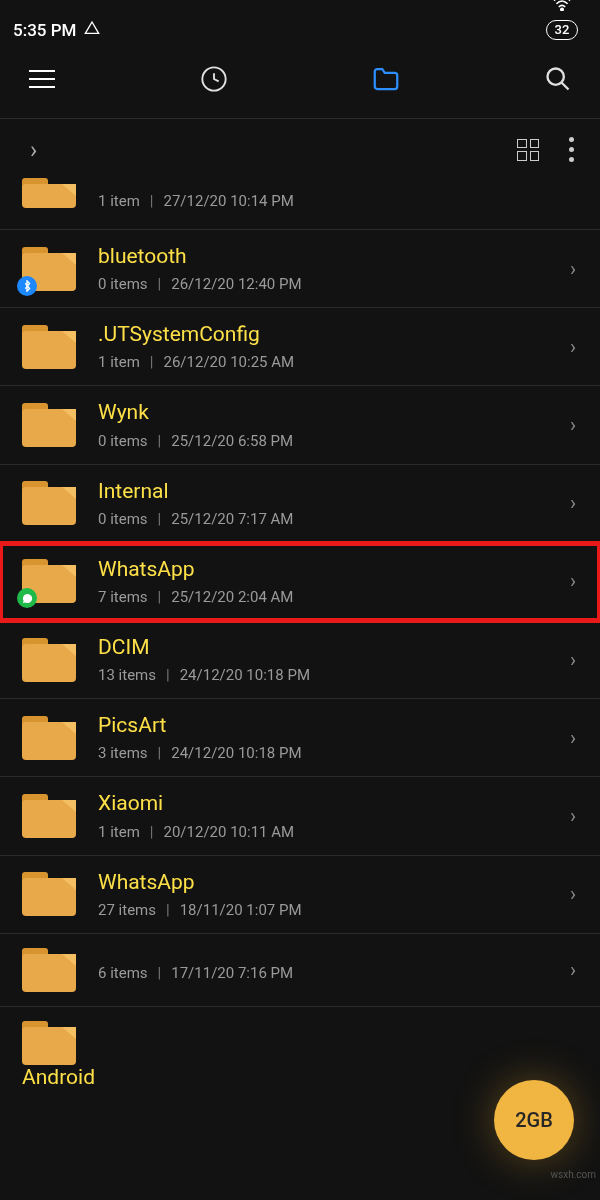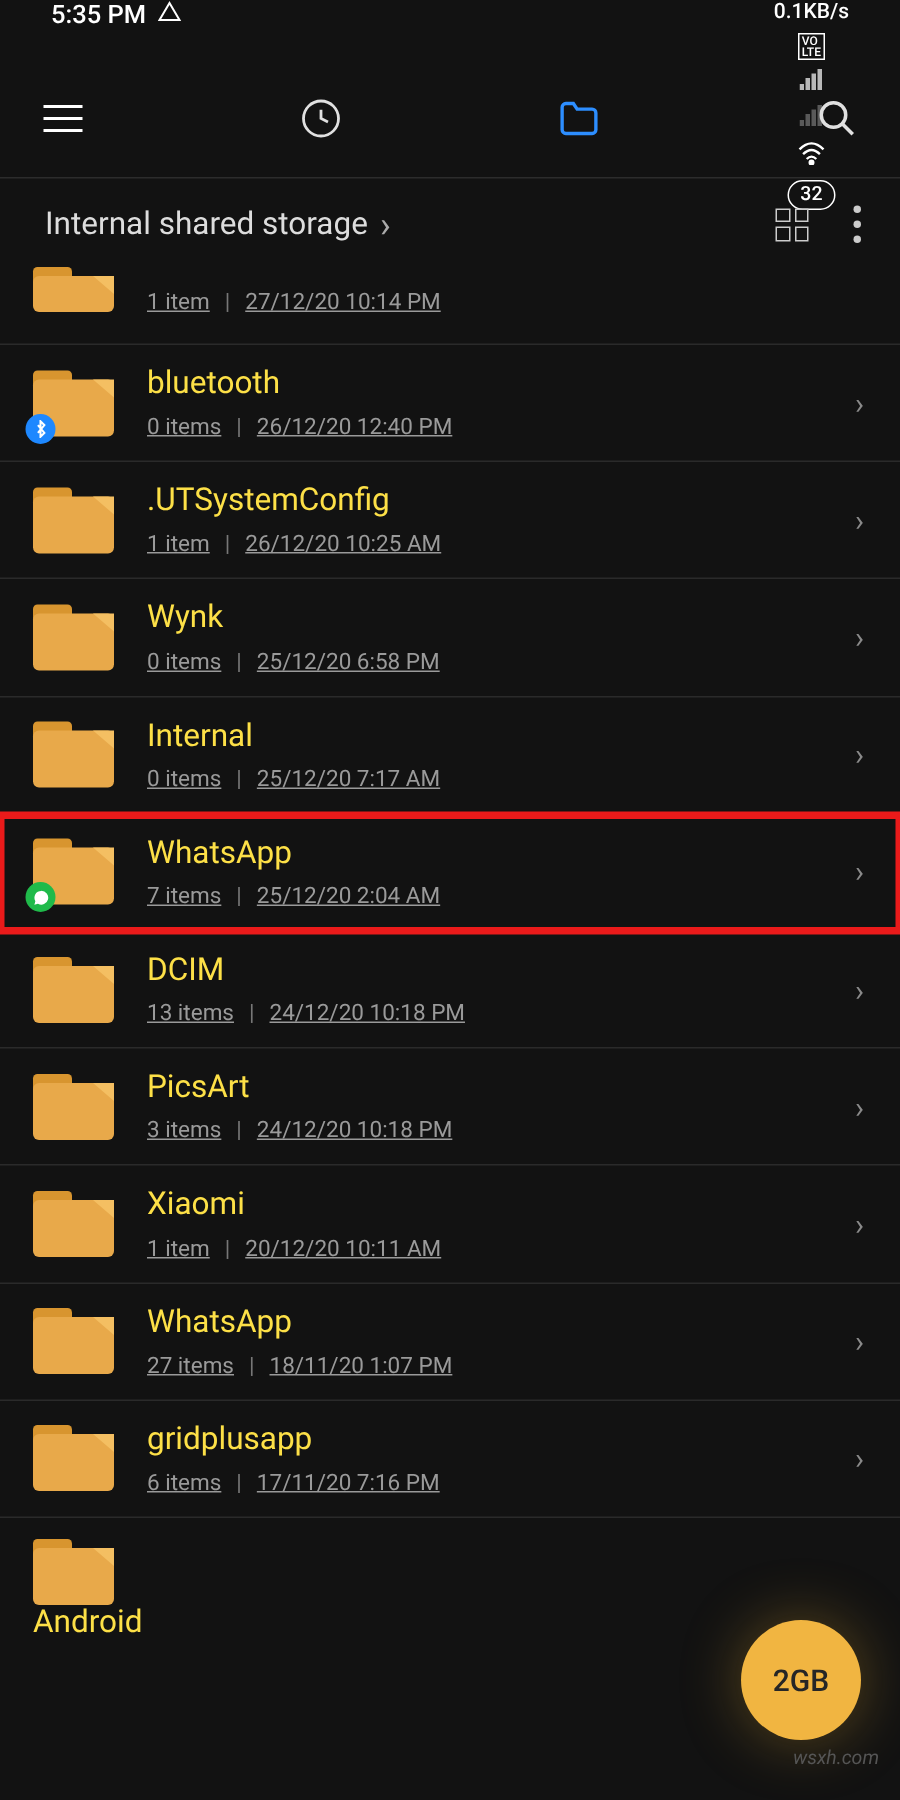--- a/index.html
+++ b/index.html
@@ -10,22 +10,22 @@
     color: #ffffff;
     font-family: -apple-system, BlinkMacSystemFont, "Segoe UI", Roboto, sans-serif;
     overflow: hidden;
     position: relative;
   }
   
   .status-bar {
     height: 40px;
     display: flex;
     justify-content: space-between;
-    align-items: flex-start;
-    padding: 0 34px;
+    align-items: flex-end;
+    padding: 0 13px;
     font-size: 17px;
     font-weight: 500;
   }
   .status-left { display: flex; align-items: center; gap: 8px; }
   .status-right { display: flex; align-items: center; gap: 6px; font-size: 14px; flex-direction: column; }
   .battery-pill {
     border: 1.5px solid #fff;
     border-radius: 11px;
     padding: 0 8px;
     font-size: 13px;
@@ -102,41 +102,41 @@
   .badge {
     position:absolute; left:-5px; bottom:-5px;
     width:20px;height:20px;border-radius:50%;
     display:flex;align-items:center;justify-content:center;
     font-size:11px;
   }
   .badge.bt { background:#1e88ff; color:#fff;}
   .badge.wa { background:#1fba4a; color:#fff;}
   .info { flex:1; min-width:0; }
   .name { font-size: 21px; color:#fde047; line-height:1.2; }
-  .meta { font-size: 15px; color:#9a9a9a; margin-top:6px; display:flex; align-items:center; gap:10px;text-decoration:underline;}
+  .meta { font-size: 15px; color:#9a9a9a; margin-top:6px; display:flex; align-items:center; gap:10px;}
   .meta .sep { color:#777; }
   .chev { color:#8a8a8a; font-size:20px; padding-right:4px;}
   .highlighted {
     outline: 5px solid #ea1a1a;
     outline-offset: -3px;
   }
   
   .fab {
     position:absolute;
     right: 26px;
     bottom: 40px;
     width: 80px; height:80px;
     border-radius: 50%;
     background: #f1b541;
     color:#262626;
     display:flex; align-items:center; justify-content:center;
     font-size: 20px; font-weight:500;
     box-shadow: 0 0 40px rgba(226,170,50,0.35);
   }
-  .watermark { position:absolute; right:14px; bottom:20px; font-size:13px; color:#555;font-style:italic; }
+  .watermark { position:absolute; right:4px; bottom:20px; font-size:10px; color:#555; }
 </style>
 </head>
 <body>
 
 <div class="status-bar">
   <div class="status-left">
     <span>5:35 PM</span>
     <span style="font-size:15px;">
       <svg width="16" height="16" viewBox="0 0 24 24" fill="none" stroke="#fff" stroke-width="2">
           <path d="M12 3 L22 20 H2 Z"></path>
@@ -190,21 +190,20 @@
   <div class="icon">
     <svg width="28" height="28" viewBox="0 0 24 24" fill="none" stroke="#e0e0e0" stroke-width="2">
         <circle cx="10" cy="10" r="7"></circle>
         <path d="M15 15l6 6"></path>
       </svg>
   </div>
 </div>
 
 <div class="path-bar">
   <div class="breadcrumb">
-    <span>Internal shared storage</span>
     <span style="font-size:24px;color:#aaa;">›</span>
   </div>
   <div class="path-actions">
     <div>
       <div class="grid-icon-small">
           <span></span>
           <span></span>
           <span></span>
           <span></span>
         </div>
@@ -388,21 +387,20 @@
       </div>
       <div class="chev">›</div>
     </div>
     <div class="row">
       <div class="folder">
         <div class="folder-tab"></div>
         <div class="folder-body"></div>
         <div class="folder-flap"></div>
       </div>
       <div class="info">
-        <div class="name">gridplusapp</div>
         <div class="meta">
           <span>6 items</span>
           <span class="sep">|</span>
           <span>17/11/20 7:16 PM</span>
         </div>
       </div>
       <div class="chev">›</div>
     </div>
     <div class="row last-partial">
       <div class="folder">

